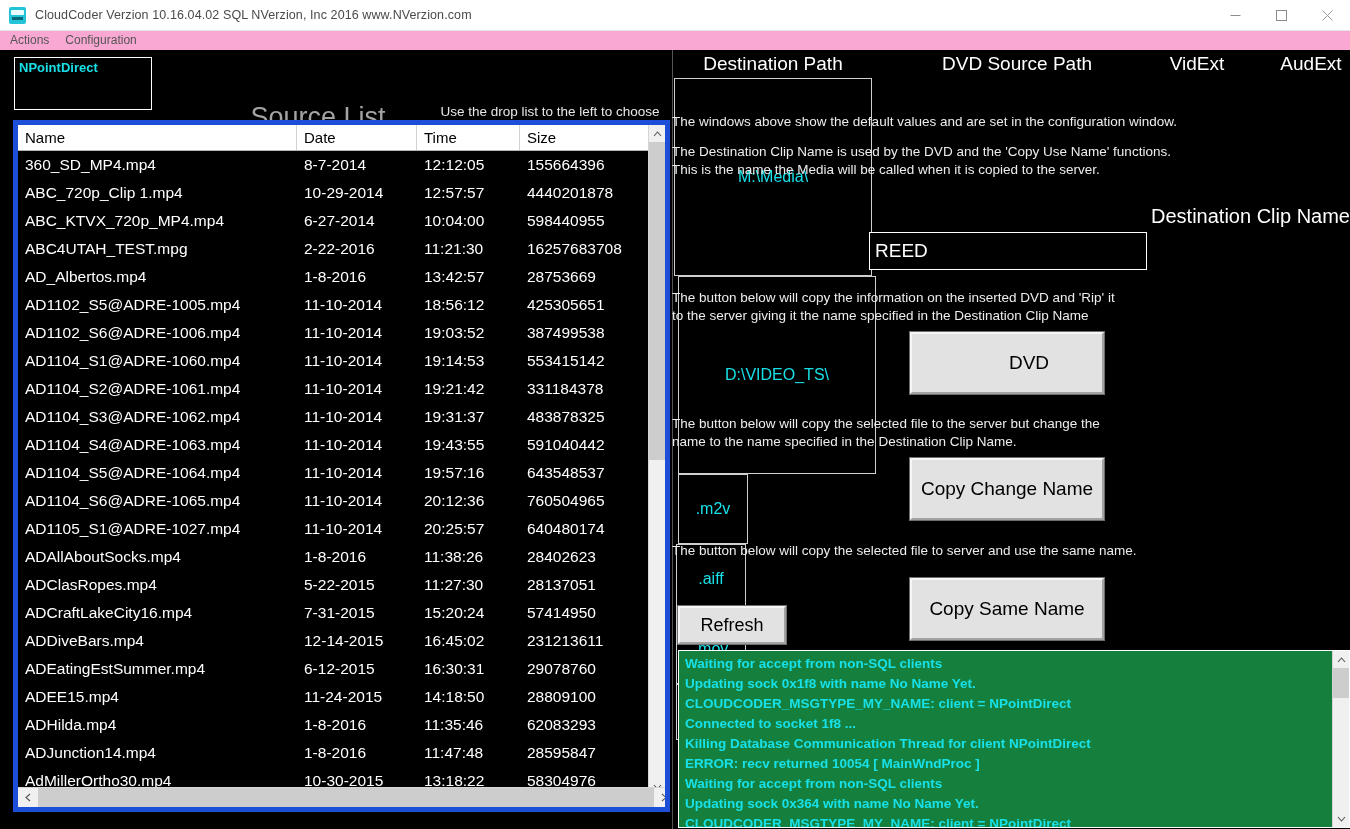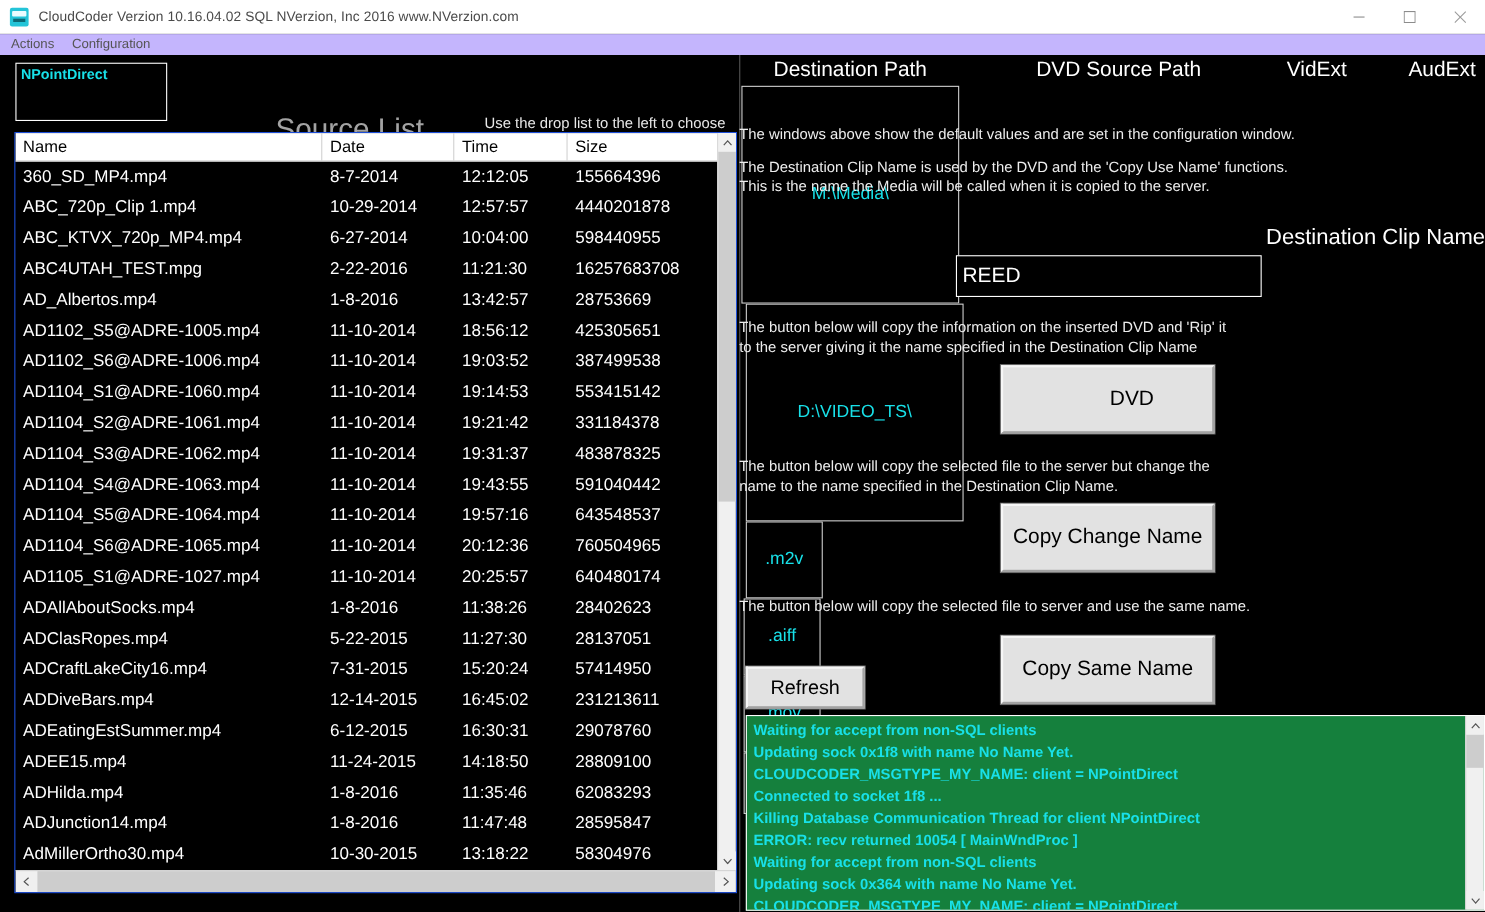--- a/index.html
+++ b/index.html
@@ -54,21 +54,21 @@
     width: 46px; height: 31px;
     display: flex; align-items: center; justify-content: center;
     color: #8c8c8c;
   }
   .win-btn svg { display: block; }
 
   
   .menubar {
     position: absolute; top: 31px; left: 0;
     width: 1350px; height: 19px;
-    background: #c4b5fd;
+    background: #f9a8d4;
     display: flex; align-items: center;
   }
   .menu-item {
     font-size: 12px; color: #555;
     padding: 0 8px; line-height: 19px;
   }
   .menu-item:first-child { margin-left: 2px; }
 
   
   .body-area {
@@ -123,21 +123,21 @@
   
   .pane-divider {
     position: absolute; left: 672px; top: 0;
     width: 1px; height: 779px; background: #555;
   }
 
   
   .filelist {
     position: absolute; left: 13px; top: 70px;
     width: 657px; height: 692px;
-    border: 1px solid #1d4ed8;
+    border: 5px solid #1d4ed8;
     background: #000;
     overflow: hidden;
   }
   .fl-header {
     display: flex; height: 26px;
     background: #ffffff;
     border-bottom: 1px solid #b5b5b5;
   }
   .fl-header div {
     font-size: 15px; color: #000;

